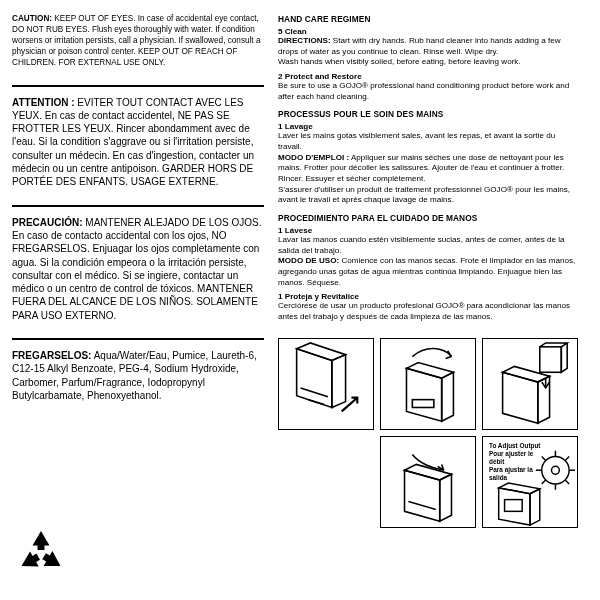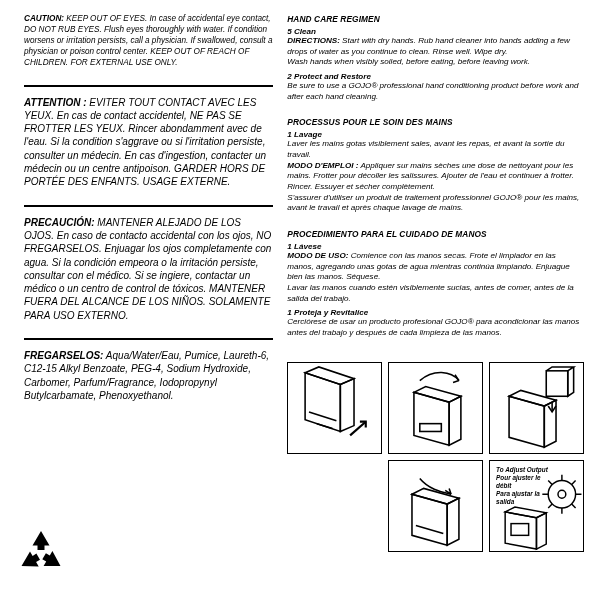--- a/index.html
+++ b/index.html
@@ -12,39 +12,37 @@
     background: #ffffff;
     font-family: "Liberation Sans", sans-serif;
     color: #000000;
     overflow: hidden;
   }
   .page {
     position: relative;
     width: 600px;
     height: 600px;
     box-sizing: border-box;
-    padding: 14px 16px 10px 24px;
+    padding: 14px 16px 10px 12px;
     display: flex;
     flex-direction: row;
     gap: 14px;
-    font-style: italic;
   }
   .col {
     box-sizing: border-box;
   }
   .col-left {
     width: 252px;
     display: flex;
     flex-direction: column;
   }
   .col-right {
     width: 300px;
     display: flex;
     flex-direction: column;
-    gap: 8px;
   }
   .rule {
     border: 0;
     border-top: 2px solid #000;
     margin: 9px 0 9px 0;
     width: 100%;
   }
   .para {
     font-size: 10px;
     line-height: 1.33;
@@ -182,22 +180,22 @@
       <div class="sec-title">PROCESSUS POUR LE SOIN DES MAINS</div>
       <div class="sub-title">1 Lavage</div>
       <p class="body-txt">Laver les mains gotas visiblement sales, avant les repas, et avant la sortie du travail.</p>
       <p class="body-txt"><span class="lead">MODO D'EMPLOI :</span><span> Appliquer sur mains sèches une dose de nettoyant pour les mains. Frotter pour décoller les salissures. Ajouter de l'eau et continuer à frotter. Rincer. Essuyer et sécher complètement.</span></p>
       <p class="body-txt">S'assurer d'utiliser un produit de traitement professionnel GOJO® pour les mains, avant le travail et après chaque lavage de mains.</p>
     </div>
 
     <div class="block">
       <div class="sec-title">PROCEDIMIENTO PARA EL CUIDADO DE MANOS</div>
       <div class="sub-title">1 Lávese</div>
+      <p class="body-txt">Lavar las manos cuando estén visiblemente sucias, antes de comer, antes de la salida del trabajo.</p>
       <p class="body-txt"><span class="lead">MODO DE USO:</span><span> Comience con las manos secas. Frote el limpiador en las manos, agregando unas gotas de agua mientras continúa limpiando. Enjuague bien las manos. Séquese.</span></p>
-      <p class="body-txt">Lavar las manos cuando estén visiblemente sucias, antes de comer, antes de la salida del trabajo.</p>
       <div class="sub-title">1 Proteja y Revitalice</div>
       <p class="body-txt">Cerciórese de usar un producto profesional GOJO® para acondicionar las manos antes del trabajo y después de cada limpieza de las manos.</p>
     </div>
 
     <div class="illus">
 
       <div class="cell">
         <svg class="cellsvg" viewBox="0 0 92 92" aria-hidden="true">
           <g fill="none" stroke="#000" stroke-width="1.6">
             <path d="M16 10 L16 58 L52 70 L52 22 Z"></path>

